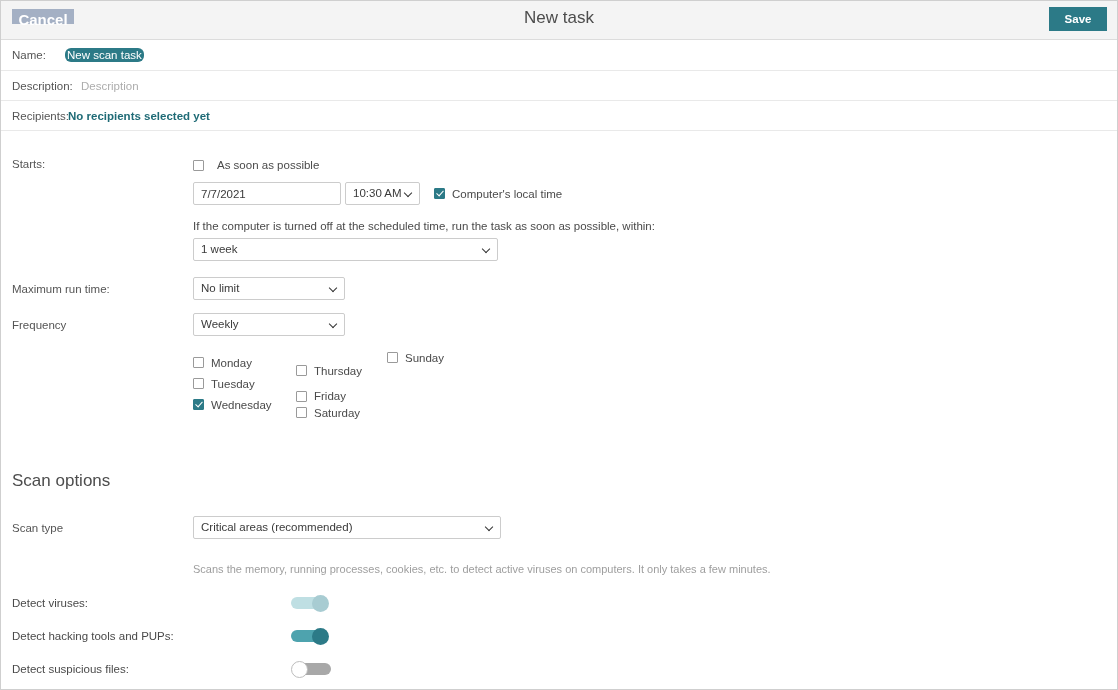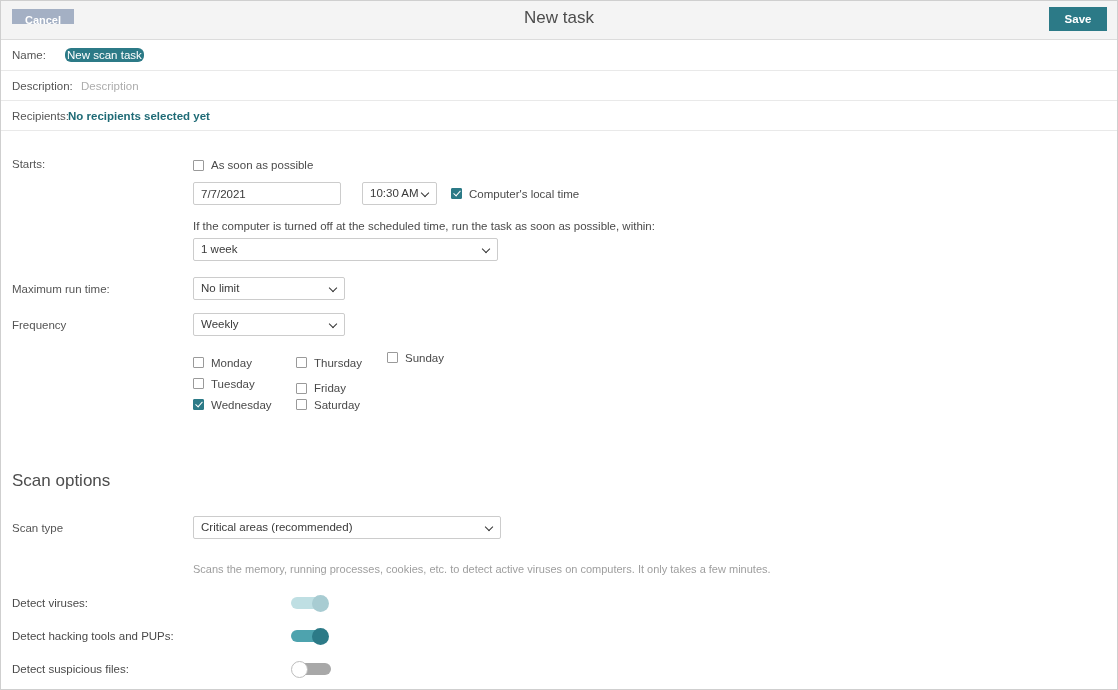--- a/index.html
+++ b/index.html
@@ -17,21 +17,21 @@
 
   
   .titlebar{
     position:relative;height:38px;background:#f4f4f4;
     border-bottom:1px solid #dcdcdc;
   }
   .btn-cancel{
     position:absolute;left:11px;top:8px;
     width:62px;height:15px;line-height:22px;
     background:#a4b0c4;color:#fff;border:none;
-    font-size:11px;font-weight:bold;text-align:center;
+    font-size:15px;font-weight:bold;text-align:center;
     font-family:"Liberation Sans",sans-serif;cursor:pointer;padding:0;
   }
   .btn-save{
     position:absolute;right:10px;top:6px;
     width:58px;height:24px;line-height:24px;
     background:#2c7a87;color:#fff;border:none;
     font-size:11.5px;font-weight:bold;text-align:center;
     font-family:"Liberation Sans",sans-serif;cursor:pointer;padding:0;
   }
   .title-text{
@@ -154,31 +154,31 @@
     <div class="meta-label">Recipients:</div>
     <span class="recipients-value">No recipients selected yet</span>
   </div>
 
   <div class="gap"></div>
 
   <div class="sched">
 
     <div class="row" style="margin-top:11px;">
       <div class="lbl">Starts:</div>
-      <div style="display:flex;align-items:center;margin-top:1px;">
+      <div style="display:flex;align-items:center;margin-top:1px;gap:6px;">
         <span class="cb"></span>
         <span class="cb-text">As soon as possible</span>
       </div>
     </div>
 
     <div class="row" style="margin-top:11px;">
       <div class="lbl"></div>
       <div style="display:flex;align-items:center;">
         <input class="fld" style="width: 148px;" value="7/7/2021">
-        <div class="sel" style="width:75px;margin-left:21px;">
+        <div class="sel" style="width:75px;margin-left:4px;">
           <span>10:30 AM</span>
           <span class="chev"></span>
         </div>
         <span class="cb checked" style="margin-left:14px;"></span>
         <span class="cb-text">Computer's local time</span>
       </div>
     </div>
 
     <div class="row" style="margin-top:15px;">
       <div class="lbl"></div>
@@ -218,21 +218,21 @@
           </div>
           <div style="display:flex;align-items:center;height:21px;">
             <span class="cb"></span>
             <span class="cb-text">Tuesday</span>
           </div>
           <div style="display:flex;align-items:center;height:21px;">
             <span class="cb checked"></span>
             <span class="cb-text">Wednesday</span>
           </div>
         </div>
-        <div style="position:absolute;left:103px;top:0;width:95px;">
+        <div style="position:absolute;left:103px;top:8px;width:95px;">
           <div style="display:flex;align-items:center;height:21px;">
             <span class="cb"></span>
             <span class="cb-text">Thursday</span>
           </div>
           <div style="display:flex;align-items:flex-end;height:21px;">
             <span class="cb"></span>
             <span class="cb-text">Friday</span>
           </div>
           <div style="display:flex;align-items:center;height:21px;">
             <span class="cb"></span>

